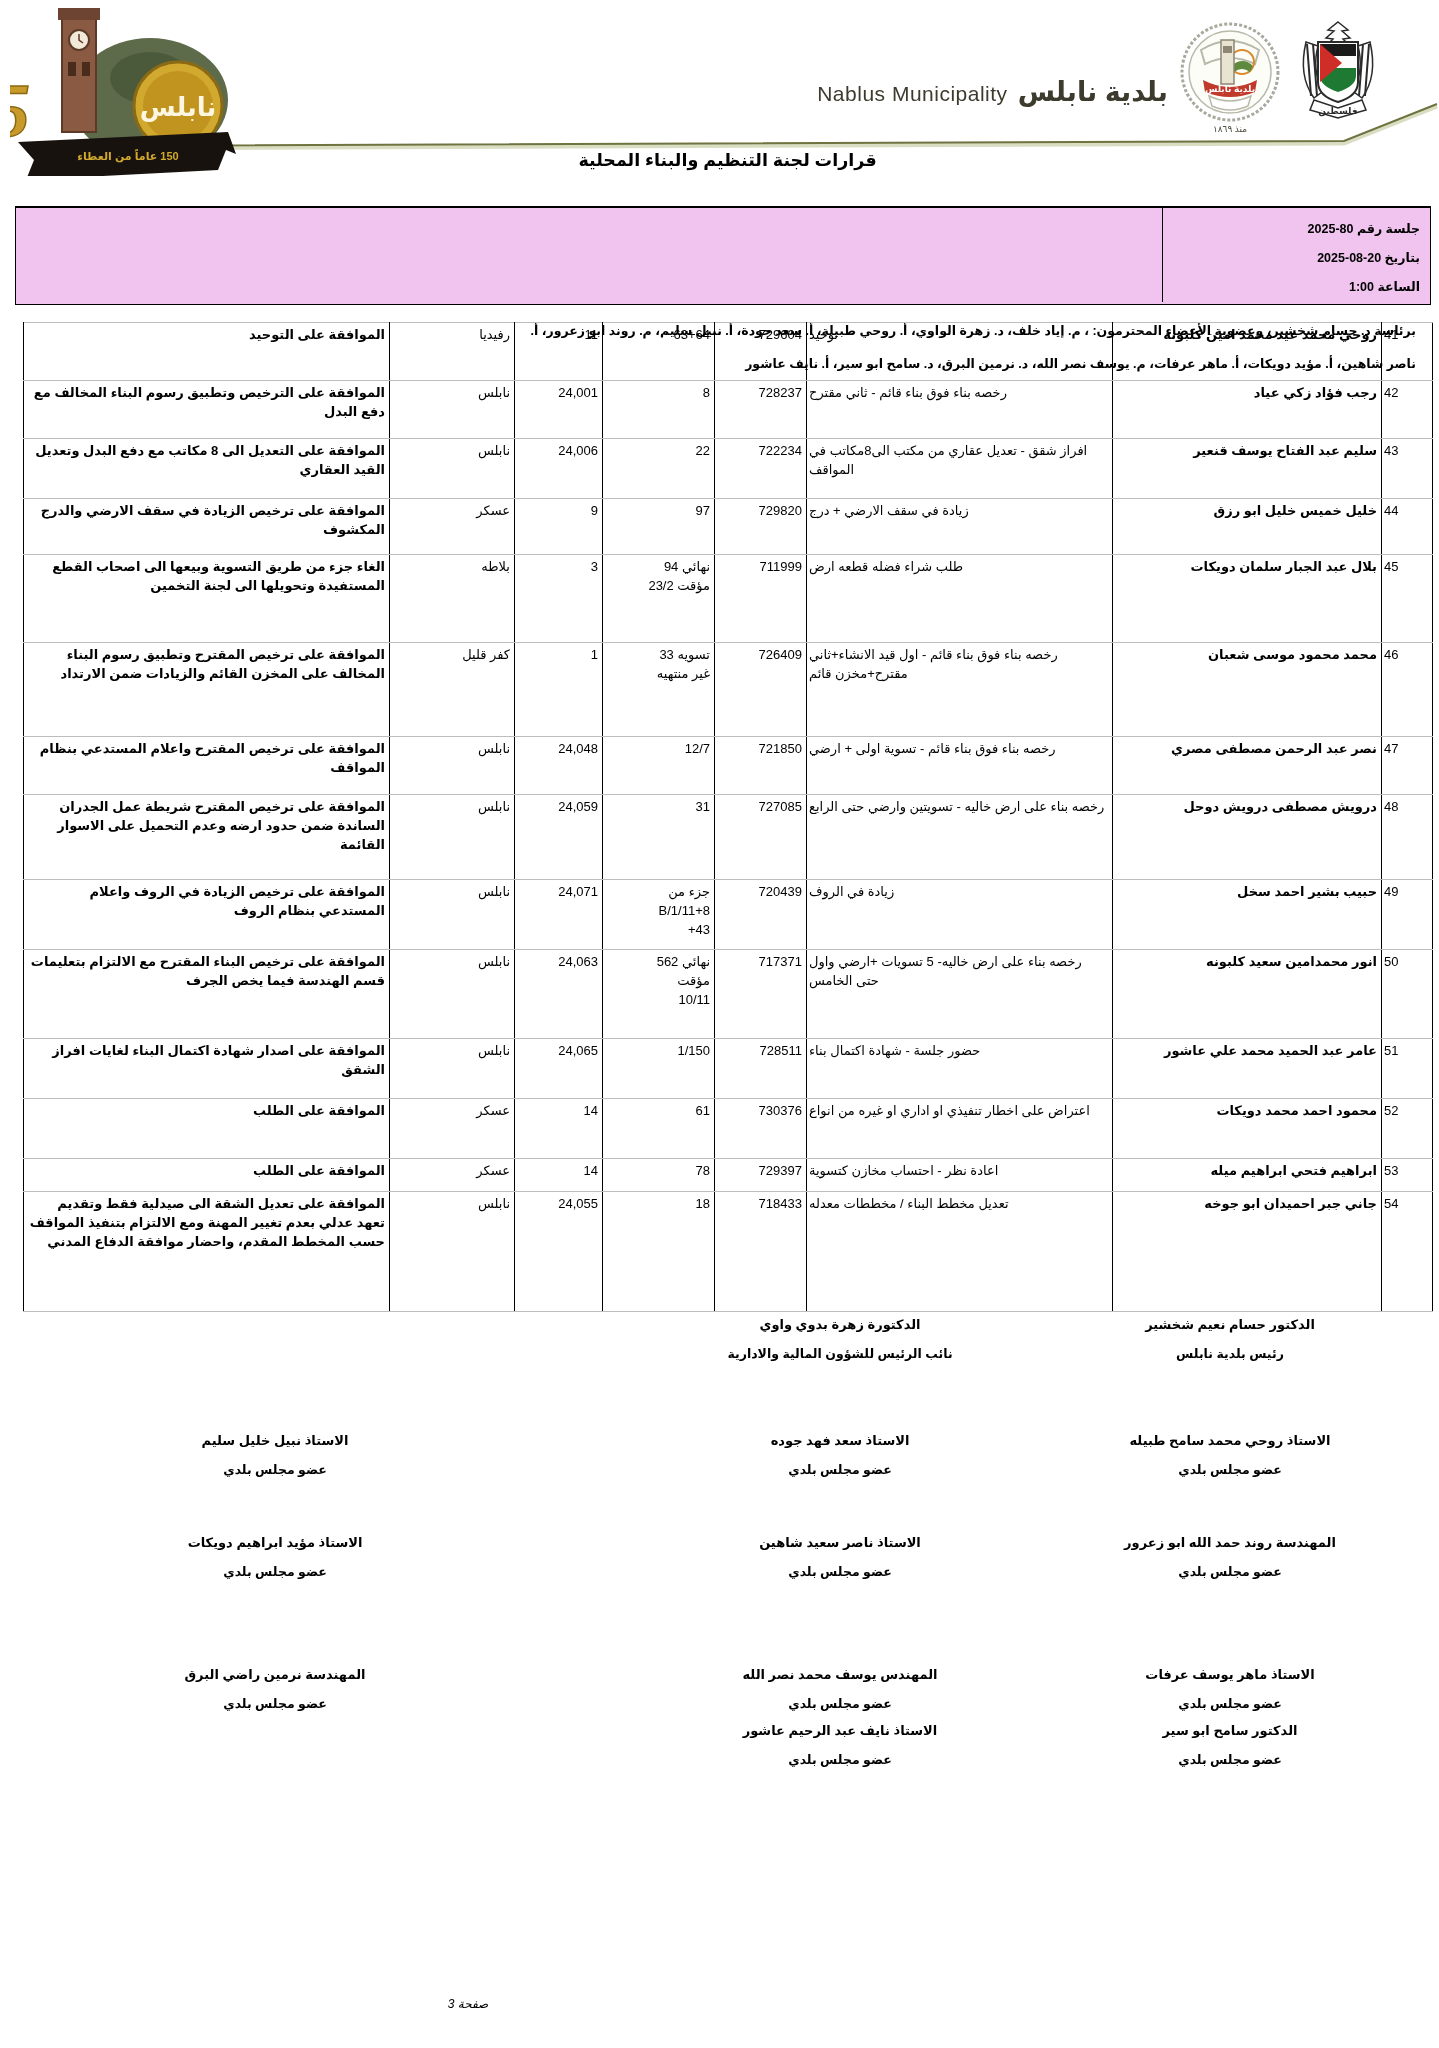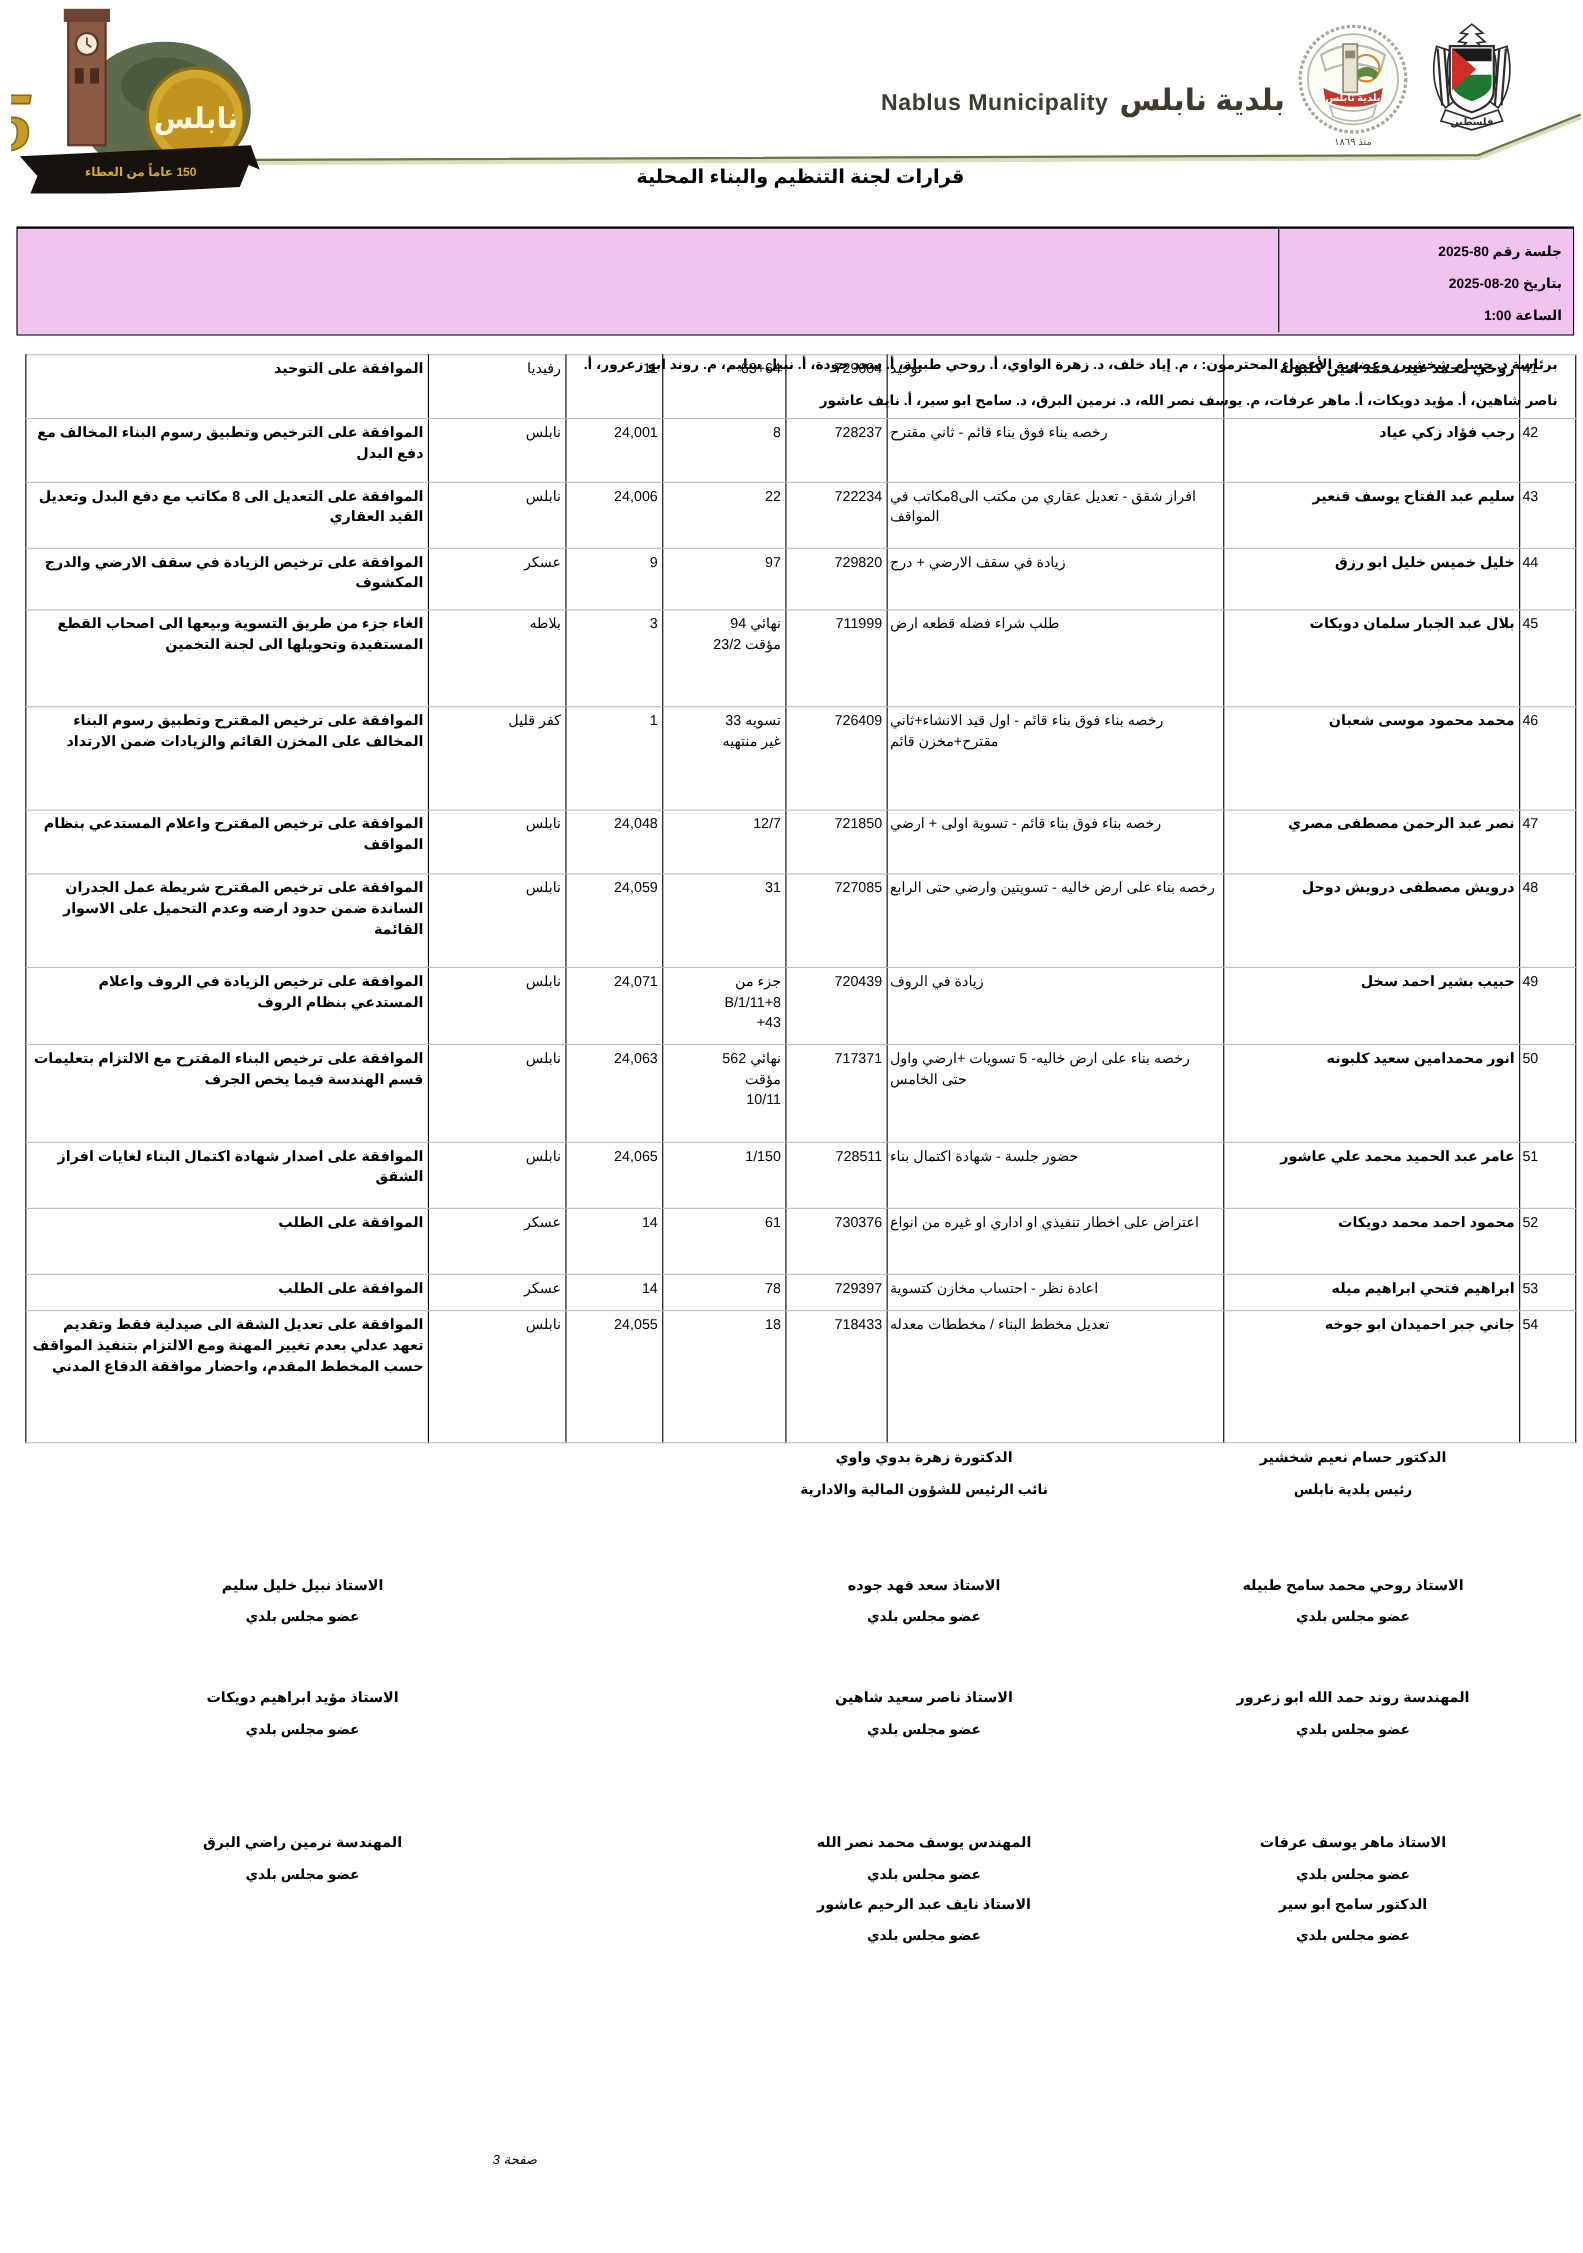--- a/index.html
+++ b/index.html
@@ -5,21 +5,21 @@
   html,body{margin:0;padding:0;background:#fff;}
   body{font-family:"Liberation Sans","DejaVu Sans",sans-serif;color:#000;}
   #page{position:relative;width:1439px;height:2048px;background:#fff;overflow:hidden;margin:0 auto;}
 
   
   .logo150{position:absolute;top:4px;left:10px;width:228px;height:172px;}
   .crest{position:absolute;top:22px;left:1179px;width:102px;height:116px;}
   .eagle{position:absolute;top:20px;left:1288px;width:100px;height:108px;}
   .muni-line{position:absolute;top:76px;left:0;width:1168px;display:flex;flex-direction:row;justify-content:flex-start;align-items:baseline;gap:10px;direction:rtl;color:#3c3b2d;}
   .muni-ar{font-size:27px;font-weight:bold;}
-  .muni-en{font-size:21px;font-weight:bold;letter-spacing:.5px;}
+  .muni-en{font-size:21px;font-weight:normal;letter-spacing:.5px;}
   .swoosh{position:absolute;top:0;left:0;width:1439px;height:160px;pointer-events:none;}
 
   .doc-title{position:absolute;top:150px;left:23px;width:1409px;text-align:center;font-size:17.5px;font-weight:bold;}
 
   
   .session{position:absolute;top:206px;left:15px;width:1414px;height:96px;background:#f0c4ee;border:1px solid #000;border-top:2px solid #000;display:flex;flex-direction:column;direction:rtl;}
   .session .meta{width:268px;border-left:1px solid #000;box-sizing:border-box;padding:7px 10px 0 4px;text-align:right;font-weight:bold;font-size:12.5px;line-height:29px;}
   .session .who{flex:1;box-sizing:border-box;padding:13px 14px 0 10px;text-align:right;font-weight:bold;font-size:12.5px;line-height:33px;direction:rtl;}
 
   
@@ -34,21 +34,21 @@
   td.c-loc{text-align:right;font-size:12.5px;padding-right:7px;}
   td.c-dec{font-weight:bold;text-align:right;padding-right:7px;}
 
   
   .sig{position:absolute;width:400px;text-align:center;direction:rtl;}
   .sig .nm{font-weight:bold;font-size:13px;line-height:18px;}
   .sig .rl{font-weight:bold;font-size:12.5px;line-height:18px;margin-top:11px;}
   .col-r{left:1030px;} .col-m{left:640px;} .col-l{left:75px;}
   .row1{top:1316px;} .row2{top:1432px;} .row3{top:1534px;} .row4{top:1666px;} .row5{top:1722px;}
 
-  .page-foot{position:absolute;top:1956px;left:408px;width:120px;text-align:center;font-style:italic;font-size:12px;direction:rtl;}
+  .page-foot{position:absolute;top:1997px;left:408px;width:120px;text-align:center;font-style:italic;font-size:12px;direction:rtl;}
 </style>
 </head>
 <body>
 
 <div id="page">
 
   <svg class="swoosh" viewBox="0 0 1439 160" xmlns="http://www.w3.org/2000/svg">
     <polyline points="88,148 1344,143 1437,106" fill="none" stroke="#d9ddc2" stroke-width="5"></polyline>
     <polyline points="88,146 1344,141 1437,104" fill="none" stroke="#6f7340" stroke-width="2"></polyline>
   </svg>

